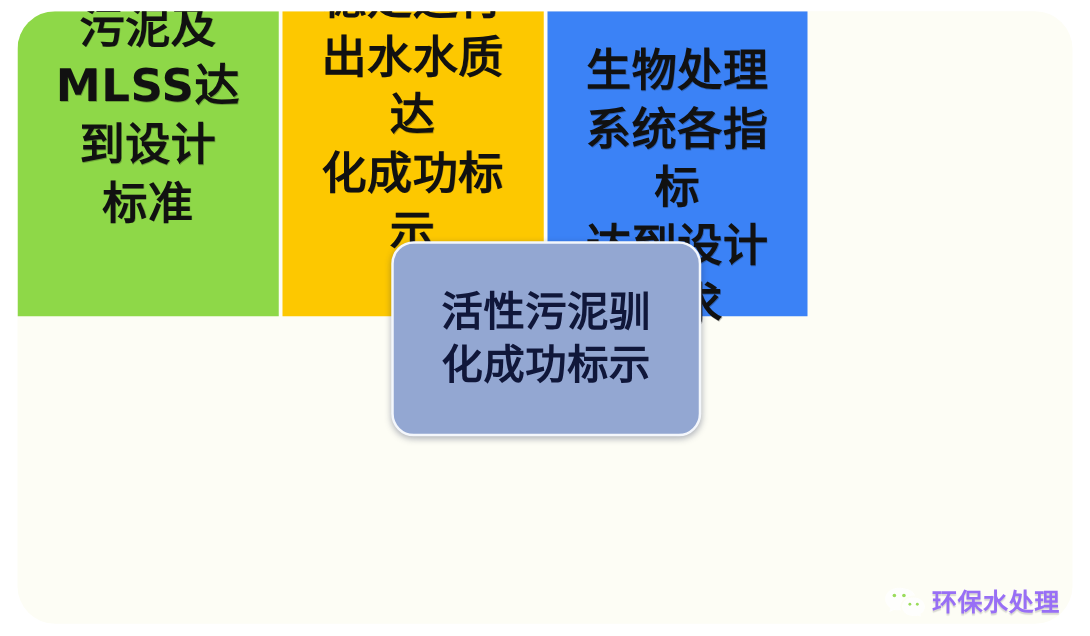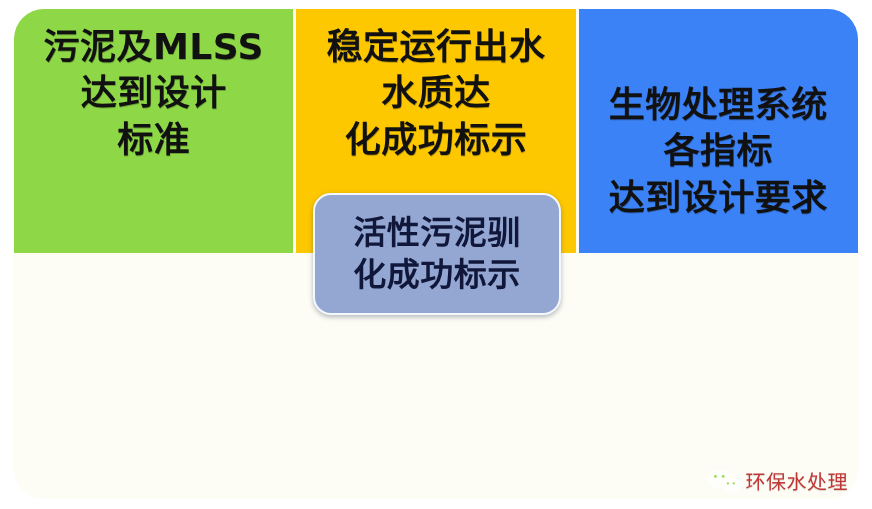--- a/index.html
+++ b/index.html
@@ -25,21 +25,21 @@
   
   .matrix {
     position: absolute;
     left: 14px;
     top: 9px;
     width: 844px;
     height: 490px;
     border-radius: 30px;
     overflow: hidden;
     display: grid;
-    grid-template-columns: 1fr 1fr 1fr;
+    grid-template-columns: 1fr 1fr 1fr 1fr;
     grid-template-rows: 1fr 1fr;
     gap: 3px;
     background: #fdfdf5;
   }
 
   .quad {
     position: relative;
     display: flex;
     align-items: center;
     justify-content: center;
@@ -68,21 +68,21 @@
   .quad.q2 .quad-text { margin-top: -74px; }
   .quad.q3 .quad-text,
   .quad.q4 .quad-text { margin-bottom: -42px; }
 
   
   .center-box {
     position: absolute;
     left: 313px;
     top: 193px;
     width: 248px;
-    height: 122px;
+    height: 156px;
     border-radius: 18px;
     background: #93a7d2;
     border: 2px solid #f4f7fc;
     box-shadow: 0 2px 5px rgba(40,50,80,0.35);
     display: flex;
     align-items: center;
     justify-content: center;
     box-sizing: border-box;
   }
   .center-text {
@@ -104,23 +104,23 @@
     align-items: center;
     gap: 5px;
     opacity: 0.88;
   }
   .wechat-icon {
     width: 34px;
     height: 24px;
     display: block;
   }
   .watermark-text {
-    color: #b91c1c;
+    color: #8b5cf6;
     font-size: 20px;
-    font-weight: normal;
+    font-weight: bold;
     letter-spacing: 0.5px;
     text-shadow: 0 1px 1px rgba(0,0,0,0.18);
   }
 </style>
 </head>
 <body>
 
 <div class="stage">
 
   <div class="matrix">

